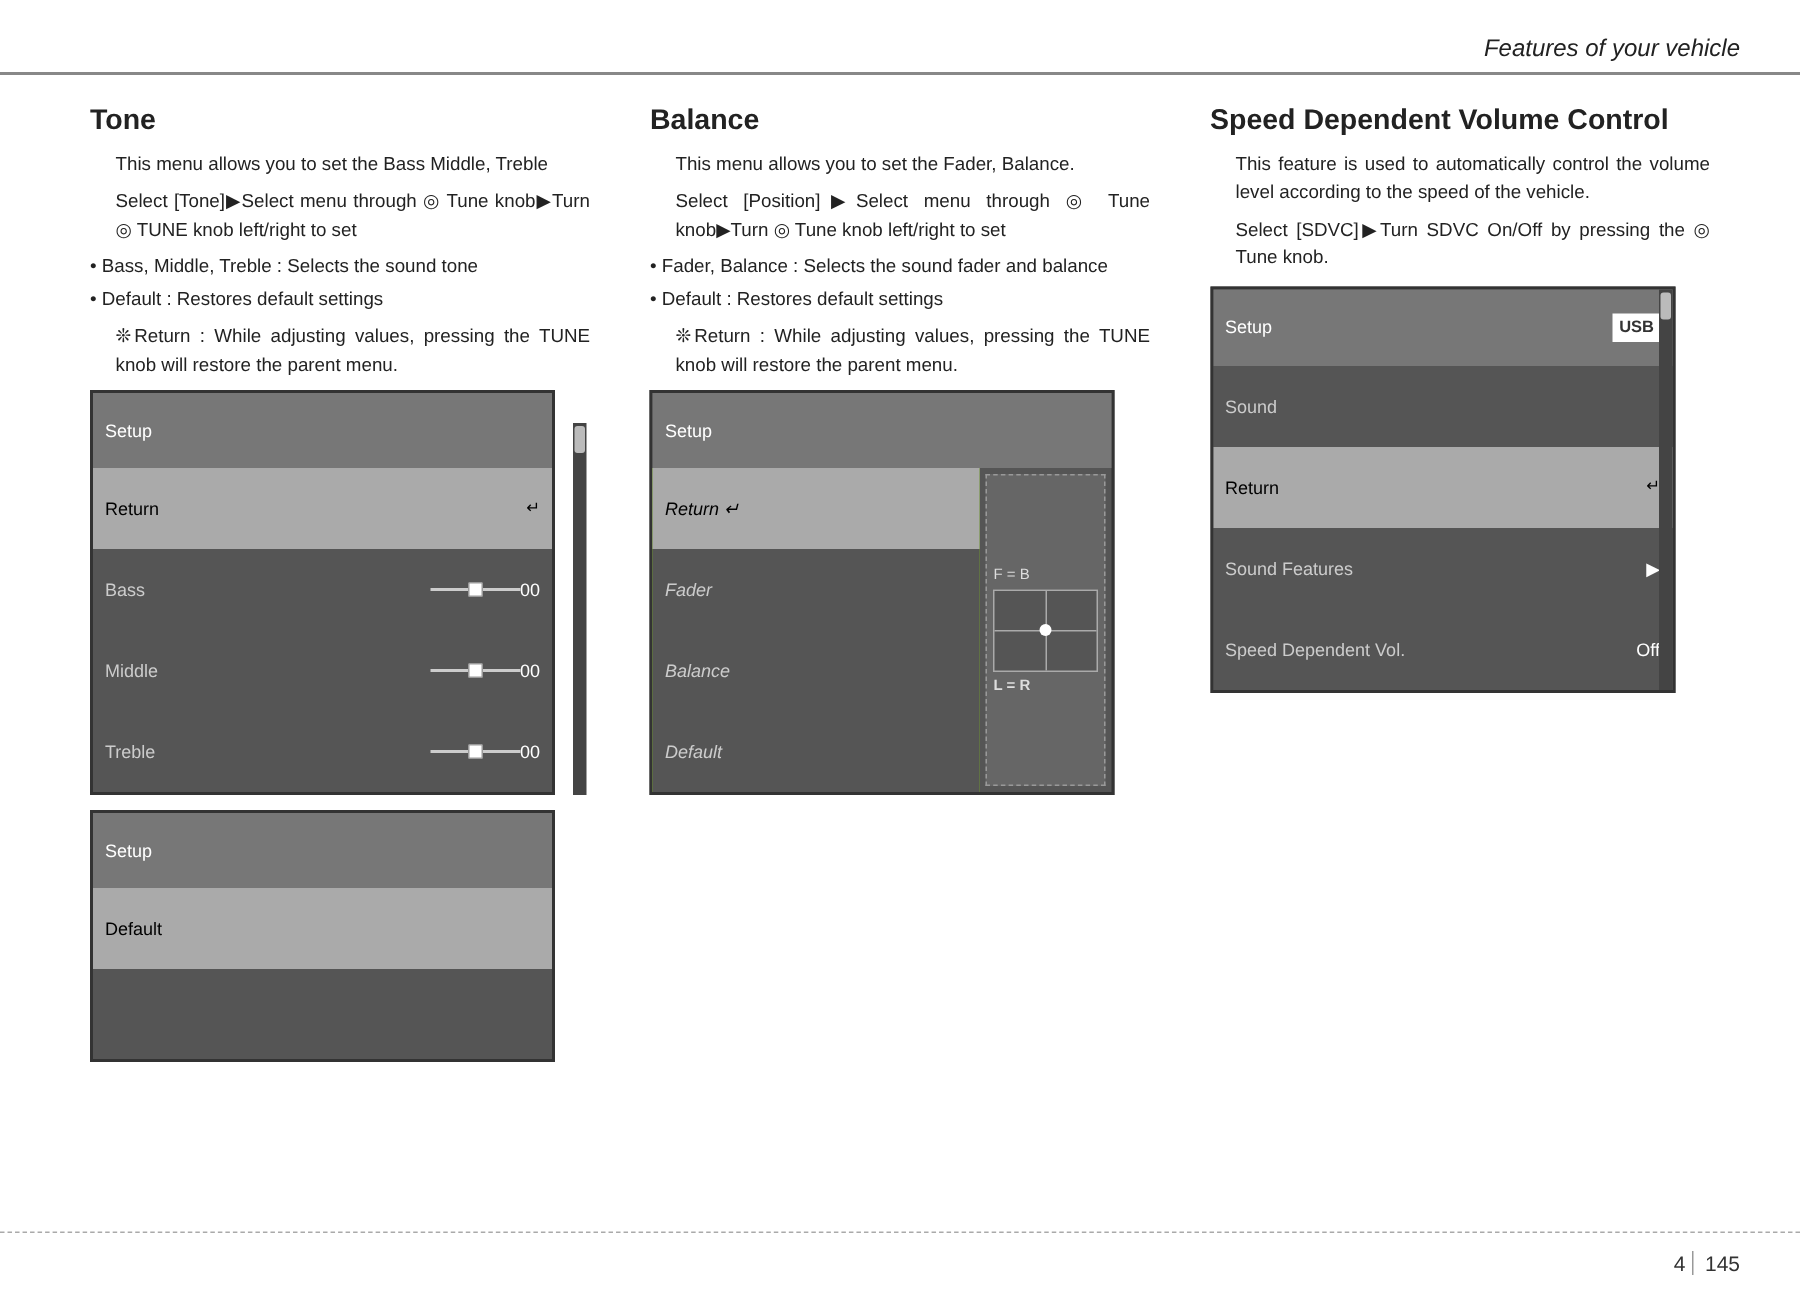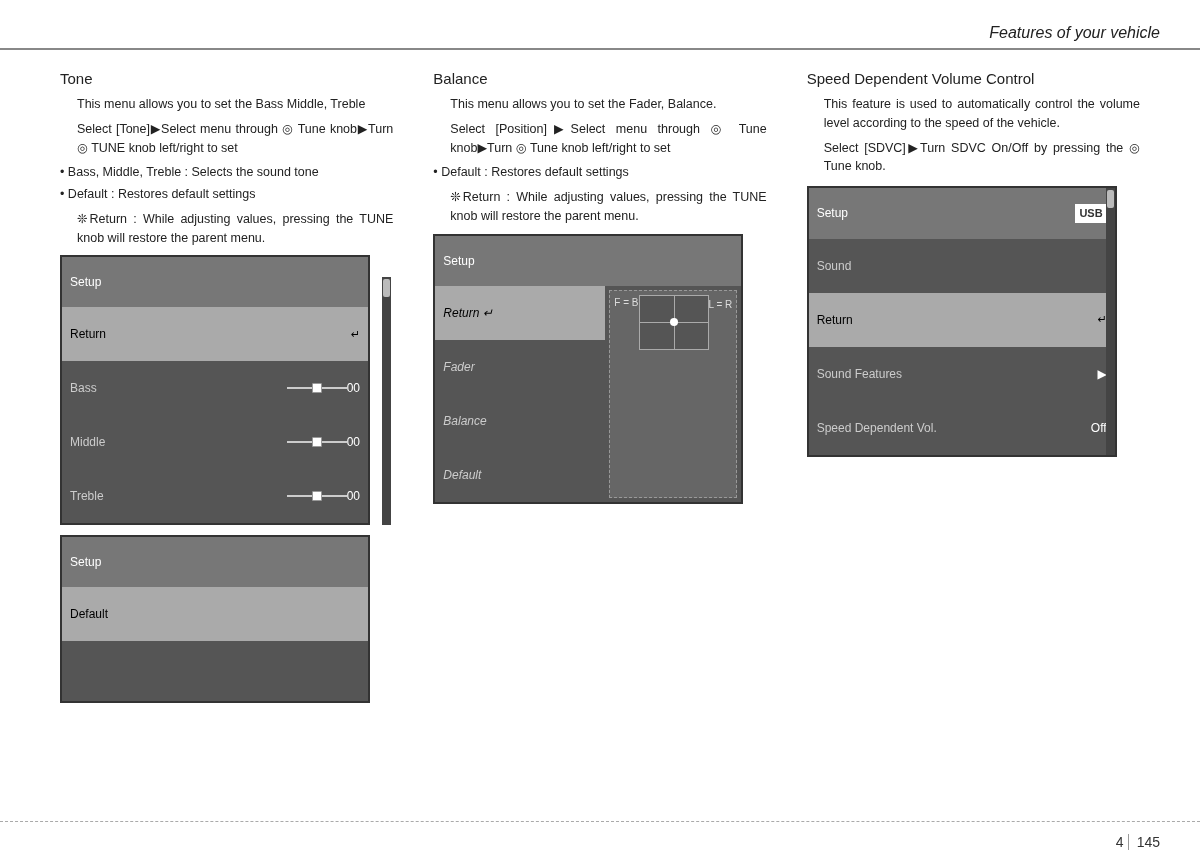--- a/index.html
+++ b/index.html
@@ -73,22 +73,22 @@
 
     
     .col {
       flex: 1;
       padding: 0 20px;
     }
     .col:first-child { padding-left: 0; }
     .col:last-child { padding-right: 0; }
 
     .col-title {
-      font-size: 15px;
-      font-weight: normal;
+      font-size: 19px;
+      font-weight: bold;
       margin-bottom: 8px;
       margin-top: 10px;
     }
 
     .col-body {
       font-size: 12.5px;
       line-height: 1.5;
     }
 
     .col-body p {
@@ -335,20 +335,21 @@
 
     </div>
   </div>
 
   <div class="col">
     <div class="col-title">Balance</div>
     <div class="col-body">
       <p>This menu allows you to set the Fader, Balance.</p>
       <p>Select [Position]▶Select menu through ◎ Tune knob▶Turn ◎ Tune knob left/right to set</p>
       <ul>
+        <li>Fader, Balance : Selects the sound fader and balance</li>
         <li>Default : Restores default settings</li>
       </ul>
       <p class="note">Return : While adjusting values, pressing the TUNE knob will restore the parent menu.</p>
 
       <div class="fader-screen">
 
         <div class="screen-row header-row">
           <span class="row-label">Setup</span>
         </div>
 
@@ -361,28 +362,28 @@
               <span class="row-label">Fader</span>
             </div>
             <div class="screen-row dark">
               <span class="row-label">Balance</span>
             </div>
             <div class="screen-row dark">
               <span class="row-label">Default</span>
             </div>
           </div>
 
-          <div style="display:flex;flex-direction:row;justify-content:center;align-items:flex-start;padding:4px;background:#666;margin:4px;border:1px dashed #999;">
+          <div style="display:flex;flex-direction:column;justify-content:center;align-items:flex-start;padding:4px;background:#666;margin:4px;border:1px dashed #999;">
             <div style="color:#ddd;font-size:10px;margin-bottom:2px;">F = B</div>
             <div style="position:relative;width:70px;height:55px;background:#555;border:1px solid #aaa;">
               <div style="position:absolute;width:100%;height:1px;background:#aaa;top:50%;"></div>
               <div style="position:absolute;width:1px;height:100%;background:#aaa;left:50%;"></div>
               <div style="position:absolute;width:8px;height:8px;background:#fff;border-radius:50%;top:50%;left:50%;transform:translate(-50%,-50%);"></div>
             </div>
-            <div style="color:#ddd;font-size:10px;margin-top:2px;">L = R</div>
+            <div style="color:#ddd;font-size:10px;margin-top:2px;font-weight:bold;">L = R</div>
           </div>
         </div>
       </div>
 
     </div>
   </div>
 
   <div class="col">
     <div class="col-title">Speed Dependent Volume Control</div>
     <div class="col-body">

